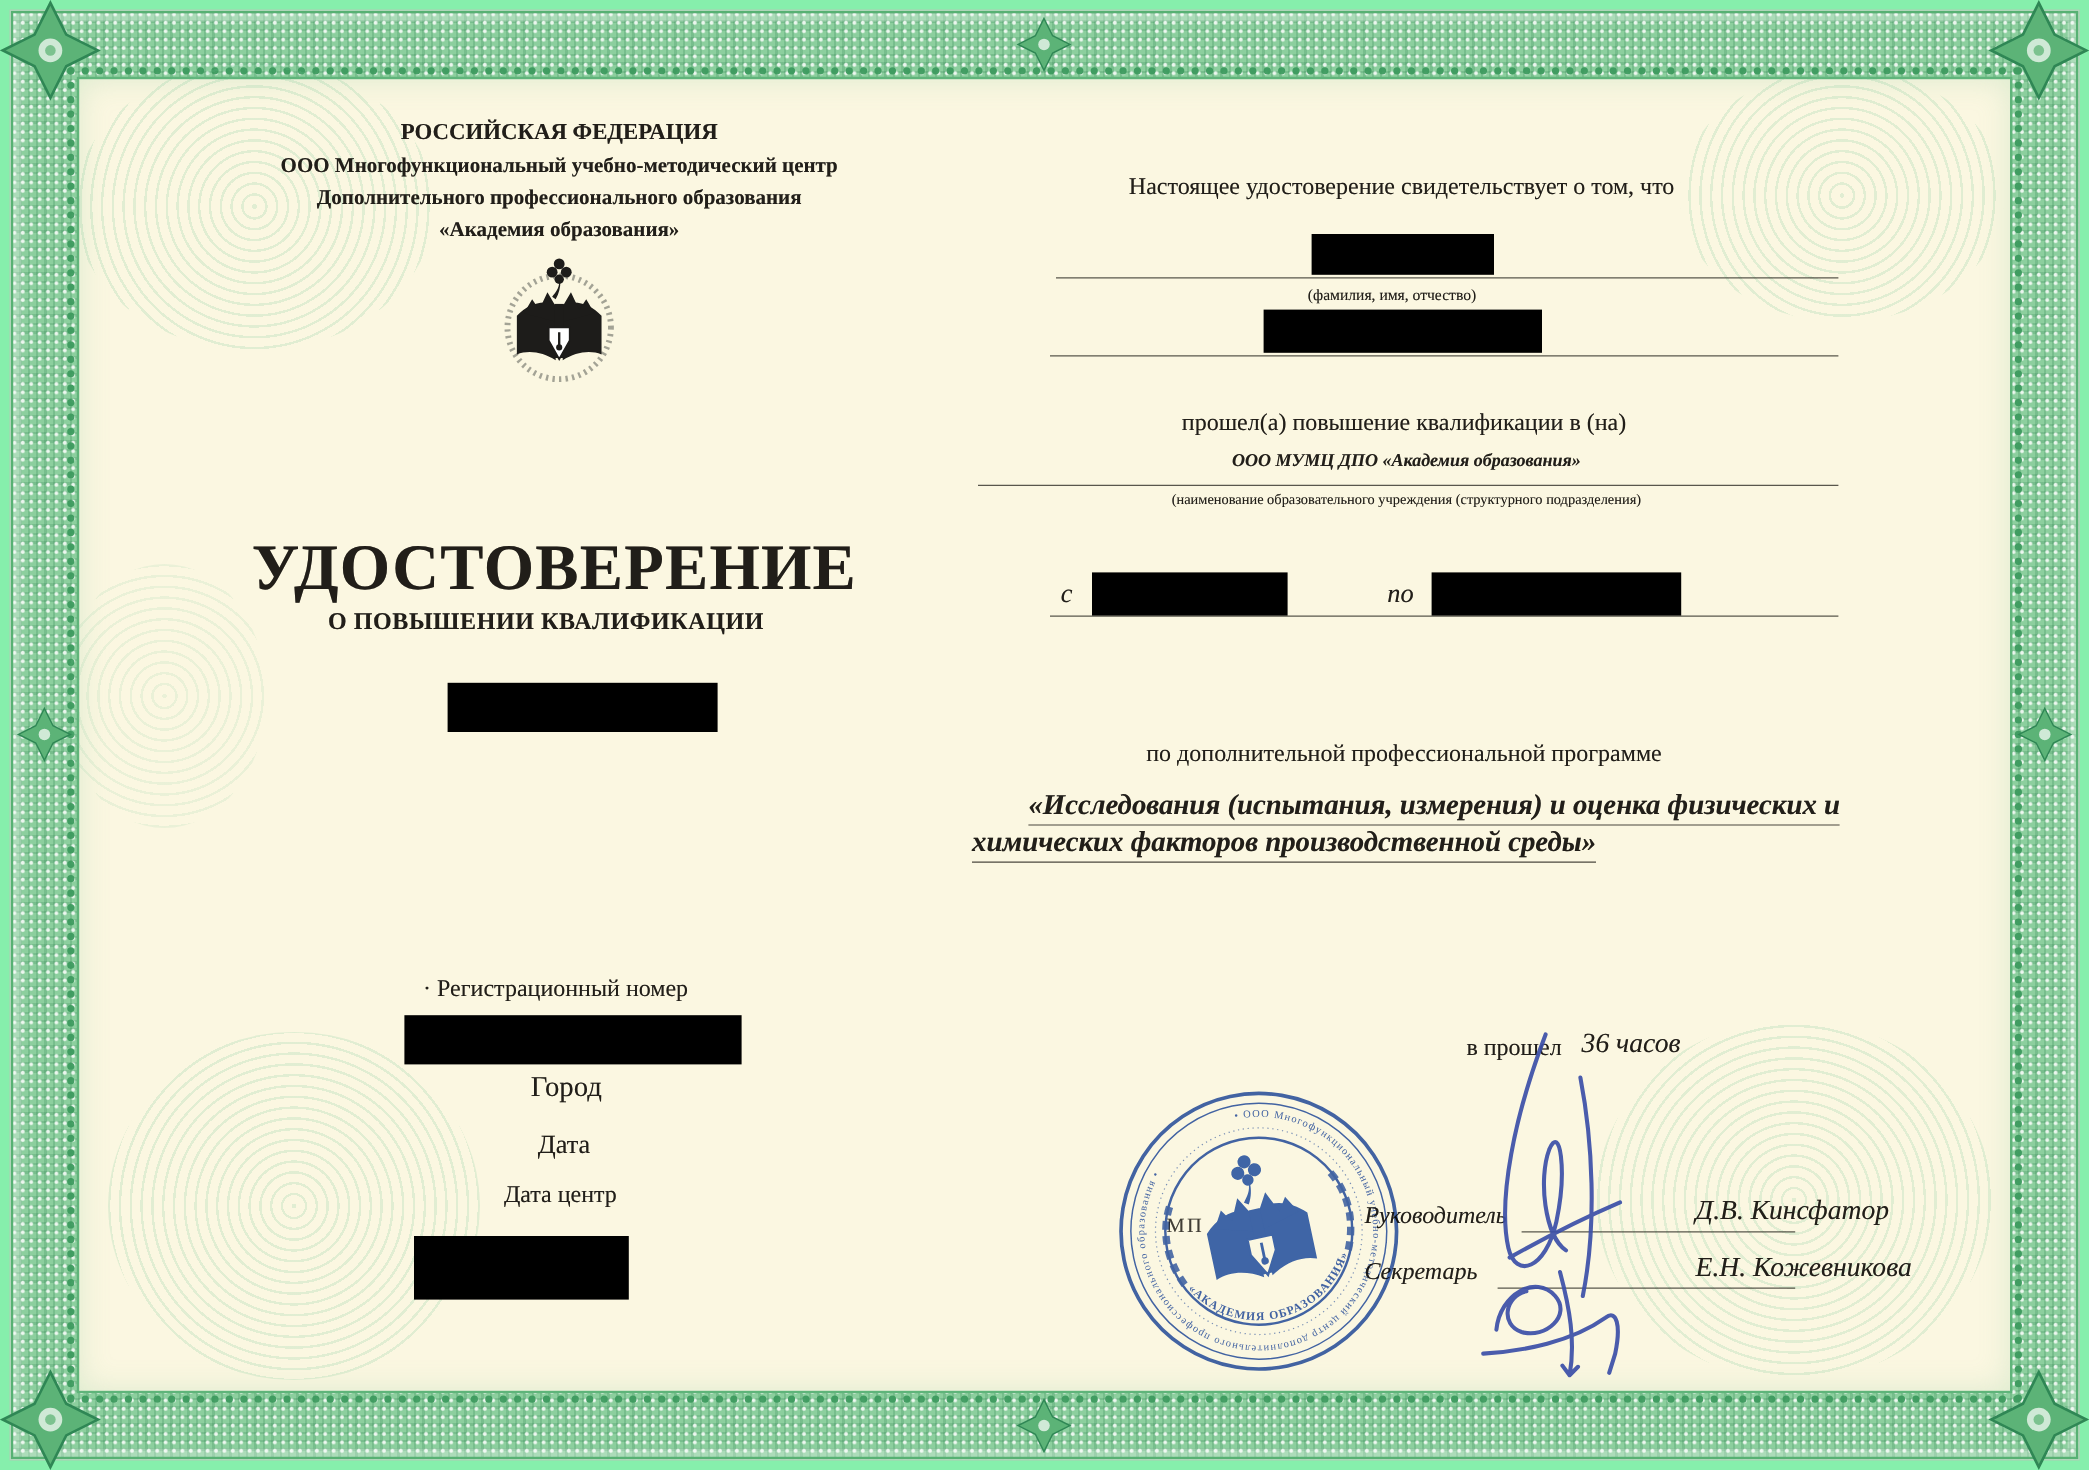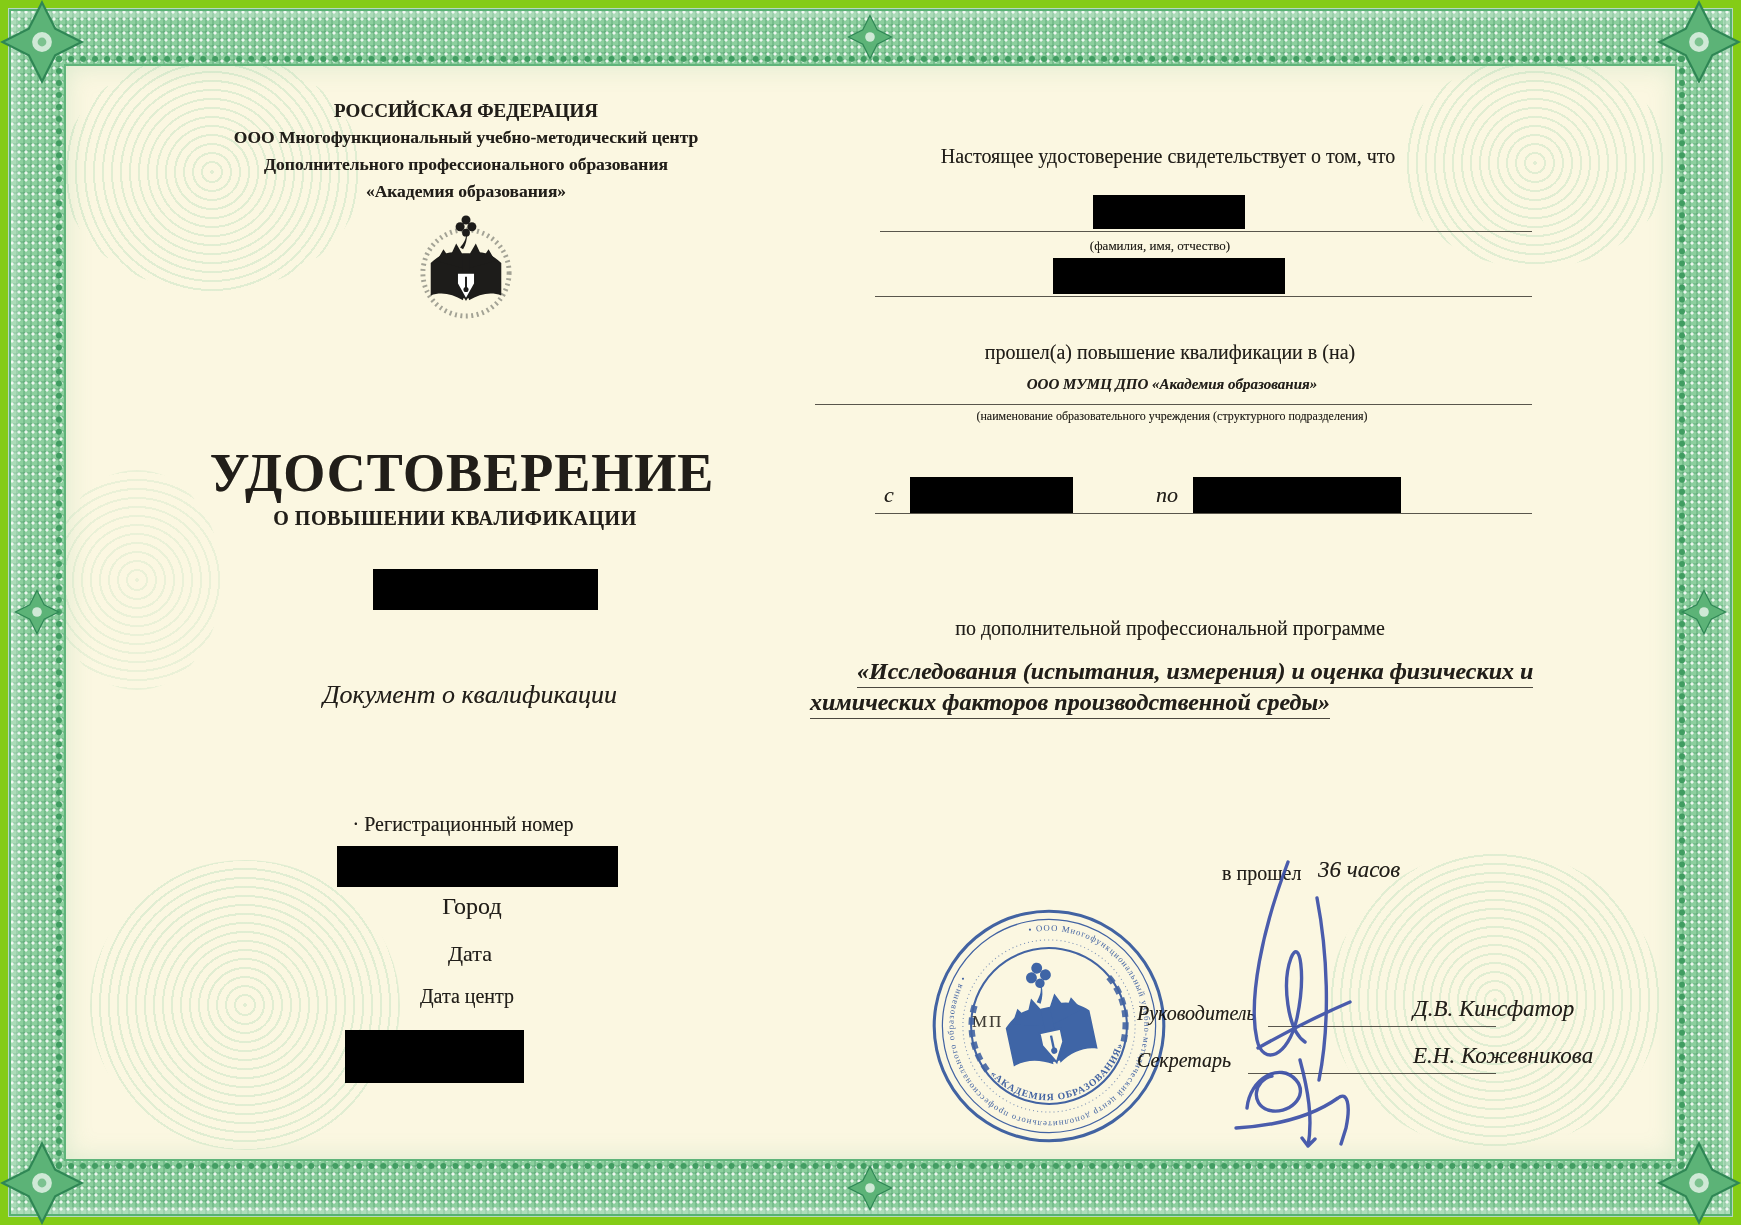--- a/index.html
+++ b/index.html
@@ -1,16 +1,16 @@
 <!DOCTYPE html>
 <html><head>
 <meta charset="utf-8">
 <style>
   html,body{margin:0;padding:0;background:#ffffff;}
-  .cert{position:relative;width:1741px;height:1225px;background:#84cc16;overflow:hidden;
+  .cert{position:relative;width:1741px;height:1225px;background:#86efac;overflow:hidden;
         font-family:"Liberation Serif","DejaVu Serif",serif;color:#211e19;}
   
   .band{position:absolute;inset:8px;background-color:#8ccf9e;
     background-image:
       radial-gradient(circle at 3px 3px, rgba(255,255,255,.85) 1.1px, rgba(255,255,255,0) 2.1px),
       repeating-linear-gradient(90deg, rgba(35,120,70,.20) 0 2px, transparent 2px 7px),
       repeating-linear-gradient(0deg, rgba(35,120,70,.20) 0 2px, transparent 2px 7px);
     background-size:7px 7px,auto,auto;
     border:1px solid #b7d8c0;
     box-shadow: inset 0 0 0 2px #57b173, inset 0 0 0 9px rgba(255,255,255,.28);}
@@ -105,21 +105,20 @@
     <path d="M41 62 h18 v11 l-9 16 l-9 -16 z" fill="#ffffff" stroke="#1d1c1a" stroke-width="1.6"></path>
     <line x1="50" y1="66" x2="50" y2="78" stroke="#1d1c1a" stroke-width="2"></line>
     <circle cx="50" cy="79" r="2.6" fill="#1d1c1a"></circle>
   </svg>
 
   <div class="t c b" style="left:462px;top:442px;font-size:54px;letter-spacing:1px;">УДОСТОВЕРЕНИЕ</div>
   <div class="t c b" style="left:455px;top:507px;font-size:20px;letter-spacing:.5px;">О ПОВЫШЕНИИ КВАЛИФИКАЦИИ</div>
 
   <div class="redact" style="left:373px;top:569px;width:225px;height:41px;"></div>
 
-  <div class="t c i" style="left:470px;top:680px;font-size:26px;">Документ  о  квалификации</div>
 
   <div class="t c" style="left:463px;top:813px;font-size:20px;">·  Регистрационный номер</div>
   <div class="redact" style="left:337px;top:846px;width:281px;height:41px;"></div>
 
   <div class="t c" style="left:472px;top:893px;font-size:24px;">Город</div>
   <div class="t c" style="left:470px;top:941px;font-size:22px;">Дата</div>
   <div class="t c" style="left:467px;top:985px;font-size:20px;">Дата центр</div>
   <div class="redact" style="left:345px;top:1030px;width:179px;height:53px;"></div>
 
   <div class="t c" style="left:1168px;top:145px;font-size:20px;">Настоящее удостоверение свидетельствует о том, что</div>

